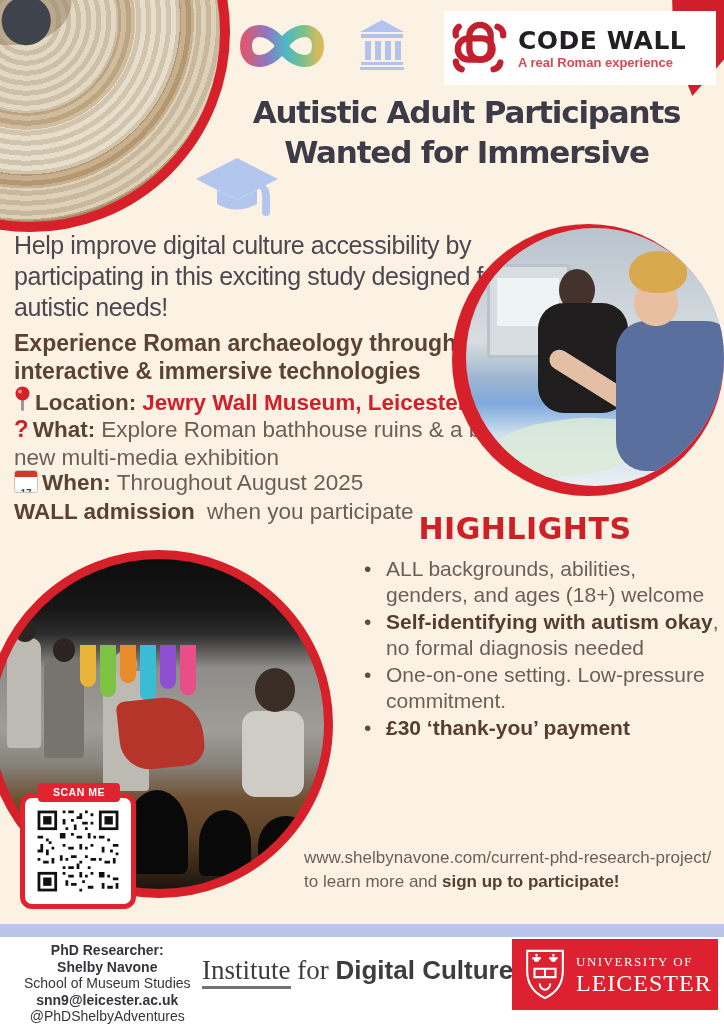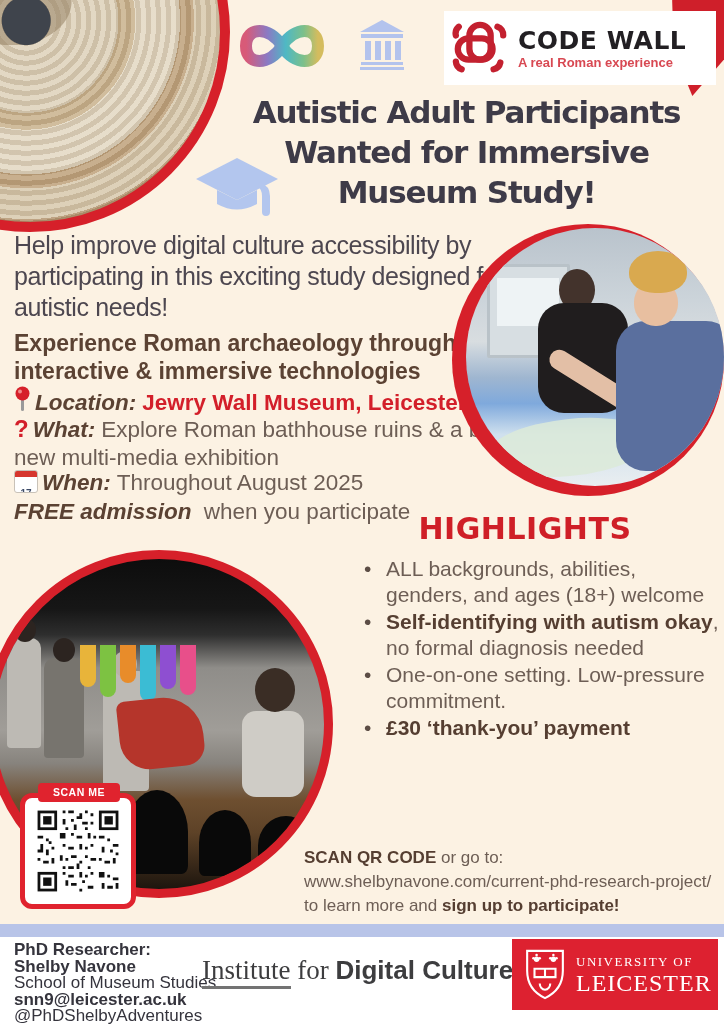--- a/index.html
+++ b/index.html
@@ -48,21 +48,21 @@
   }
   .subhead{
     position:absolute;left:14px;top:329px;width:470px;
     font-size:23px;font-weight:bold;line-height:28px;color:#5b4233;
   }
   .inforow{position:absolute;left:14px;width:515px;font-size:22.5px;line-height:28px;color:#6d5e55;}
   .row-location{top:386px;}
   .row-what{top:415px;}
   .row-when{top:469px;}
   .row-free{top:498px;}
-  .lbl{font-weight:bold;color:#5b4233;margin:0 6px 0 4px;font-style:italic;}
+  .lbl{font-weight:bold;color:#5b4233;margin:0 6px 0 4px;}
   .red-val{font-weight:bold;color:#d31f2a;}
   .q-icon{font-weight:bold;color:#d31f2a;font-size:24px;}
   .pin-icon{display:inline-block;vertical-align:-3px;}
   .cal-icon{
     display:inline-block;vertical-align:-3px;width:22px;height:21px;background:#fff;
     border-radius:3px;border:1px solid #c9c2b8;position:relative;overflow:hidden;
     text-align:center;
   }
   .cal-top{position:absolute;left:0;top:0;width:100%;height:6px;background:#d6362e;}
   .cal-day{position:relative;top:5px;font-size:10px;font-weight:bold;color:#3c4a66;line-height:14px;}
@@ -119,21 +119,21 @@
     position:absolute;left:18px;top:-10px;width:82px;height:19px;background:#e0232e;border-radius:4px;
     color:#fff;font-size:10.5px;font-weight:bold;text-align:center;line-height:19px;letter-spacing:.5px;z-index:2;
   }
   .qr-box{
     position:relative;width:106px;height:106px;background:#fff;border:5px solid #e0232e;border-radius:12px;
     display:flex;align-items:center;justify-content:center;
   }
   
   .blue-band{position:absolute;left:0;top:924px;width:724px;height:13px;background:#b8c4e8;}
   .footer{position:absolute;left:0;top:937px;width:724px;height:87px;background:#ffffff;}
-  .res-block{position:absolute;left:14px;top:5px;font-size:17px;line-height:16.5px;color:#35343d;}
+  .res-block{position:absolute;left:24px;top:5px;font-size:14px;line-height:16.5px;color:#35343d;text-align:center;}
   .res-block .b{font-weight:bold;}
   .idc{position:absolute;left:202px;top:18px;font-size:27px;color:#3d3d3f;white-space:nowrap;}
   .idc .serif{font-family:"Liberation Serif",serif;}
   .idc .inst{border-bottom:3px solid #737373;padding-bottom:1px;}
   .idc .dc{font-weight:bold;font-family:"Liberation Sans",sans-serif;font-size:26px;}
   .uol{
     position:absolute;left:512px;top:2px;width:206px;height:71px;background:#dd2130;
     display:flex;align-items:center;
   }
   .uol-shield{margin-left:12px;flex:0 0 auto;}
@@ -196,21 +196,20 @@
     <g fill="#b3c6ee">
       <path d="M43 2 L84 23 L43 44 L2 23 Z"></path>
       <path d="M23 34 L23 48 Q43 59 63 48 L63 34 L43 44 Z"></path>
       <path d="M66 26 Q76 30 76 40 L76 56 Q76 60 72 60 Q68 60 68 56 L68 40 Q68 33 63 30 Z"></path>
     </g>
   </svg>
 
   <div class="title">
     <div>Autistic Adult Participants</div>
     <div>Wanted for Immersive</div>
-    <div>Museum Study!</div>
   </div>
 
   <div class="intro">Help improve digital culture accessibility by participating in this exciting study designed for autistic needs!</div>
 
   <div class="subhead">Experience Roman archaeology through interactive &amp; immersive technologies</div>
 
   <div class="inforow row-location">
     <svg class="pin-icon" width="17" height="27" viewBox="0 0 17 27">
       <rect x="7" y="12" width="3" height="13" rx="1.5" fill="#9a9a9a"></rect>
       <circle cx="8.5" cy="7.5" r="7" fill="#d6202a"></circle>
@@ -220,21 +219,21 @@
 
   <div class="inforow row-what">
     <span class="q-icon">?</span><span class="lbl">What:</span><span>Explore Roman bathhouse ruins &amp; a brand new multi-media exhibition</span>
   </div>
 
   <div class="inforow row-when">
     <span class="cal-icon"><span class="cal-top"></span><span class="cal-day">17</span></span><span class="lbl">When:</span><span>Throughout August 2025</span>
   </div>
 
   <div class="inforow row-free">
-    <span class="lbl" style="margin-left:0">FREE admission</span><span> when you participate</span>
+    <span class="lbl" style="margin-left:0">WALL admission</span><span> when you participate</span>
   </div>
 
   <div class="rp-red"></div>
   <div class="rp-photo">
     <div class="rp-case">
         <div class="rp-case-inner"></div>
       </div>
     <div class="rp-woman-head"></div>
     <div class="rp-woman-body"></div>
     <div class="rp-map"></div>
@@ -308,21 +307,20 @@
                    M24 19h1v1h-1z M26 20h2v1h-2z M29 19h1v2h-1z
                    M11 24h1v1h-1z M13 25h2v1h-2z M17 24h1v2h-1z M19 25h1v1h-1z M21 24h1v1h-1z
                    M12 27h1v2h-1z M14 28h2v1h-2z M18 27h1v1h-1z M20 29h2v1h-2z M17 30h1v1h-1z
                    M24 24h2v2h-2z M27 25h1v1h-1z M29 26h2v1h-2z M25 28h1v2h-1z M27 29h2v1h-2z M30 28h1v2h-1z"></path>
         </g>
       </svg>
     </div>
   </div>
 
   <div class="scan">
-    <div><span class="b">SCAN QR CODE</span><span> or go to:</span></div>
     <div><span class="url">www.shelbynavone.com/current-phd-research-project/</span></div>
     <div><span>to learn more and </span><span class="b">sign up to participate!</span></div>
   </div>
 
   <div class="blue-band"></div>
   <div class="footer">
     <div class="res-block">
       <div class="b">PhD Researcher:</div>
       <div class="b">Shelby Navone</div>
       <div>School of Museum Studies</div>

